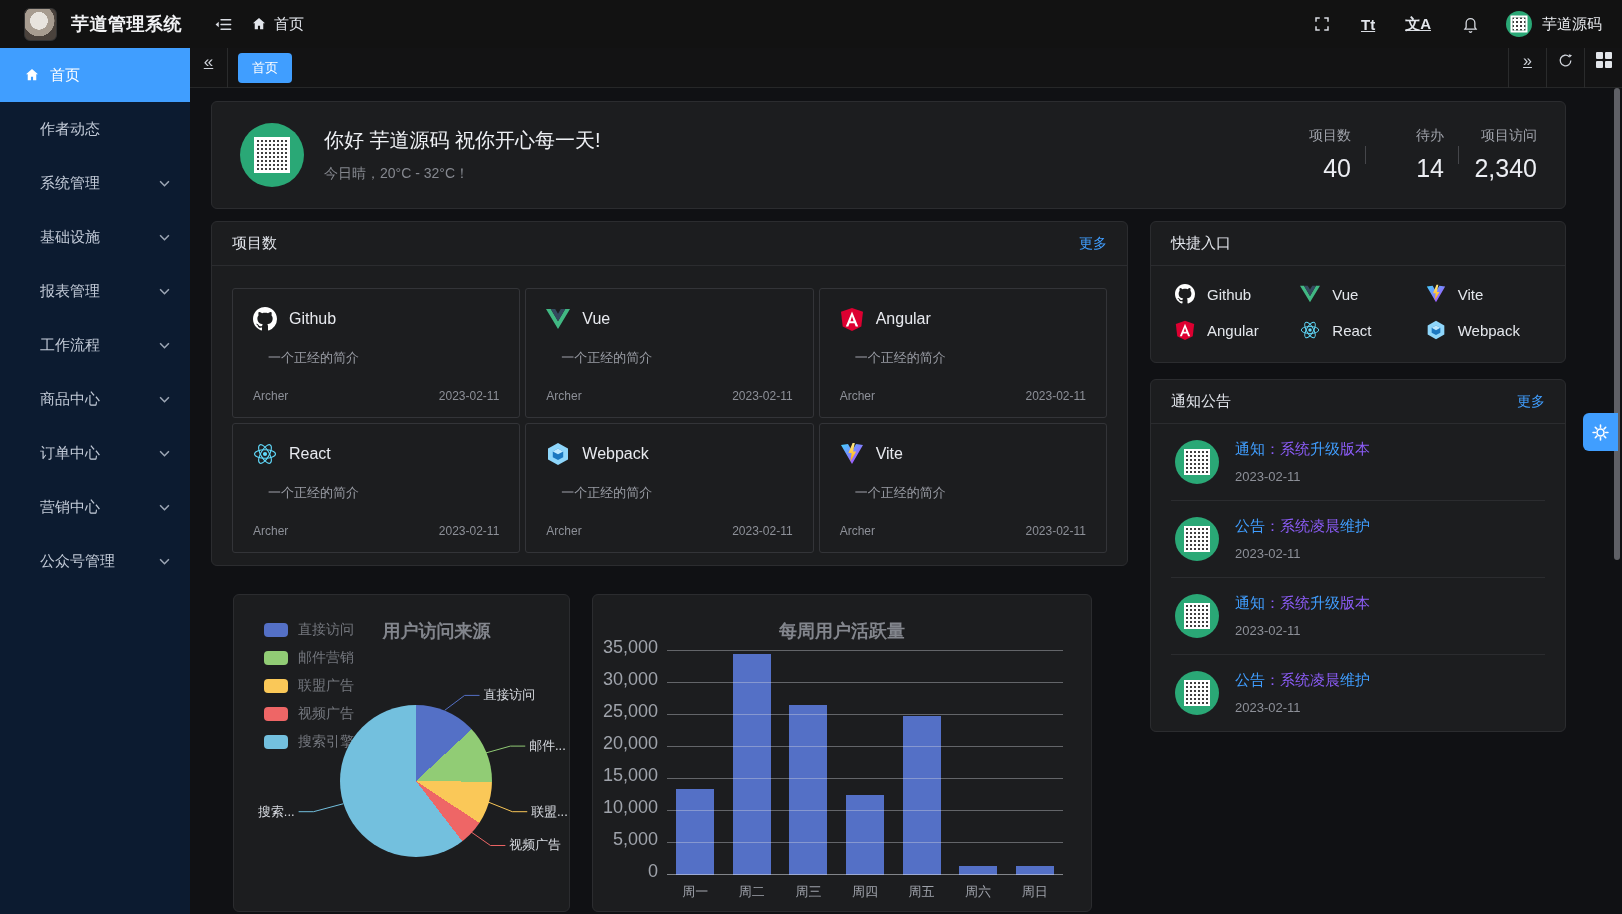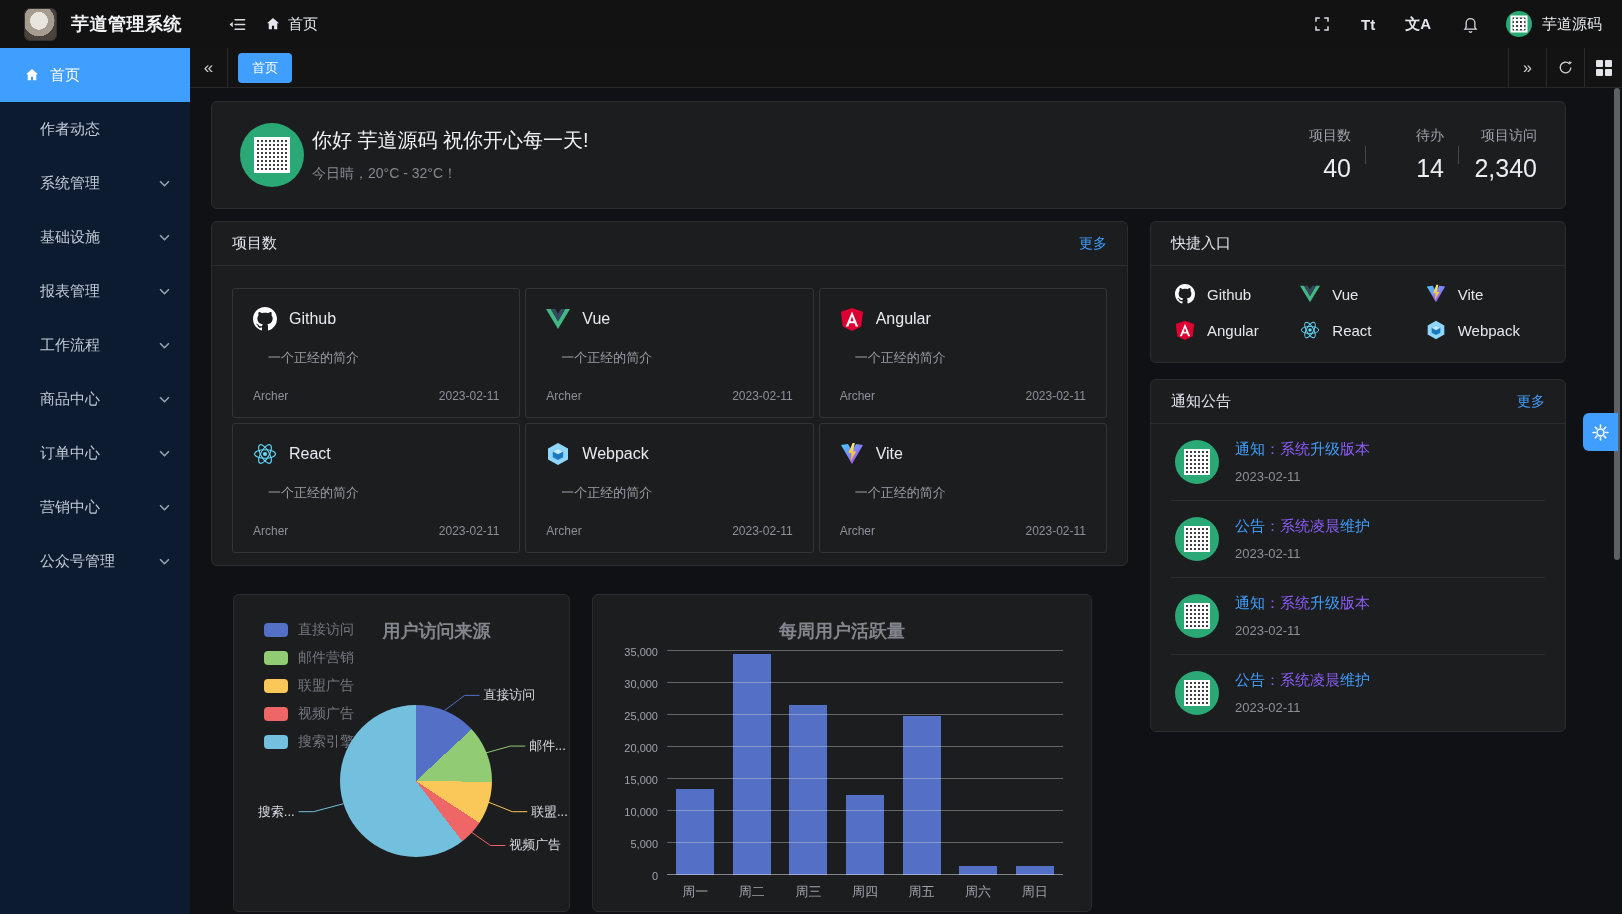--- a/index.html
+++ b/index.html
@@ -6,23 +6,23 @@
   html,body { width:1622px; height:914px; overflow:hidden; background:#101114;
     font-family:"Liberation Sans","DejaVu Sans",sans-serif; color:#dfe3ea; }
 
   
   .topbar { height:48px; background:#121212; display:flex; align-items:center;
     justify-content:space-between; padding:0 20px 0 24px; position:relative; z-index:5; }
   .tb-left { display:flex; align-items:center; gap:14px; }
   .logo { width:33px; height:33px; border-radius:6px;
     background:radial-gradient(circle at 45% 38%, #e8e4de 0 34%, #a79c90 35% 60%, #4a423c 61%);
     border:1px solid #333; }
-  .app-title { font-size:18px; font-weight:bold; color:#f2f3f5; letter-spacing:.5px; margin-right:28px; }
+  .app-title { font-size:18px; font-weight:bold; color:#f2f3f5; letter-spacing:.5px; margin-right:14px; }
   .icon-btn { background:none; border:none; color:#d9dce2; cursor:pointer; display:flex;
-    align-items:center; justify-content:center; padding:4px; }
+    justify-content:center; padding:4px;text-decoration:underline; }
   .breadcrumb { display:flex; align-items:center; gap:7px; font-size:15px; color:#e3e6ec; }
   .tb-right { display:flex; align-items:center; gap:22px; }
   .txt-icon { font-size:15px; font-weight:bold; color:#e3e6ec; }
   .avatar-sm { width:26px; height:26px; border-radius:50%; background:#2aa876; position:relative; overflow:hidden; }
   .avatar-sm::after, .avatar-lg::after, .avatar-md::after { content:""; position:absolute; left:50%; top:50%;
     transform:translate(-50%,-50%); background:
       repeating-linear-gradient(0deg,#222 0 2px,#fff 2px 4px),
       repeating-linear-gradient(90deg,#222 0 2px,#fff 2px 4px);
     background-blend-mode:screen; border:2px solid #fff; }
   .avatar-sm::after { width:13px; height:13px; }
@@ -52,21 +52,21 @@
   .main { flex:1; padding:13px 56px 0 21px; overflow:hidden; }
   .card { background:#1c1d1f; border:1px solid #2b2c2f; border-radius:6px; }
   .card-head { height:44px; display:flex; align-items:center; justify-content:space-between;
     padding:0 20px; border-bottom:1px solid #2b2c2f; font-size:15px; color:#e2e5eb; }
   .more-link { color:#409eff; font-size:14px; text-decoration:none; cursor:pointer; }
 
   
   .welcome { height:108px; display:flex; align-items:center; padding:0 28px; margin-bottom:12px; }
   .avatar-lg { width:64px; height:64px; border-radius:50%; background:#2aa876; position:relative; overflow:hidden; flex:none; }
   .avatar-lg::after { width:30px; height:30px; border-width:3px; }
-  .welcome-texts { margin-left:8px; flex:1; min-width:0; }
+  .welcome-texts { margin-left:20px; flex:1; min-width:0; }
   .greeting { font-size:20px; color:#eef0f4; }
   .weather { font-size:14px; color:#85888f; margin-top:11px; }
   .stats { display:flex; align-items:center; }
   .stat { display:flex; flex-direction:column; align-items:flex-end; min-width:64px; }
   .stat-label { font-size:14px; color:#a0a3ab; }
   .stat-value { font-size:25px; color:#eceef3; margin-top:9px; }
   .stat-div { width:1px; height:18px; background:#45464a; margin:0 14px; align-self:center; }
 
   .cols { display:flex; gap:22px; }
   .col-left { width:917px; flex:none; }
@@ -93,21 +93,21 @@
   .legend-item { display:flex; align-items:center; gap:10px; cursor:pointer; }
   .legend-swatch { width:24px; height:14px; border-radius:4px; }
   .legend-label { font-size:14px; color:#74777e; }
   .pie { position:absolute; left:106px; top:110px; width:152px; height:152px; border-radius:50%; }
   .pie-overlay { position:absolute; inset:0; pointer-events:none; }
   .pie-overlay text { font-size:13px; fill:#d7dae0; }
 
   .bar-plot { position:absolute; left:74px; right:28px; top:56px; bottom:36px; }
   .gridline { position:absolute; left:0; right:0; height:1px; background:rgba(215,218,225,.38); }
   .gridline.zero { background:rgba(215,218,225,.55); }
-  .ylabel { position:absolute; right:calc(100% + 9px); transform:translateY(7px); font-size:11px;
+  .ylabel { position:absolute; right:calc(100% + 9px); transform:translateY(7px); font-size:18px;
     color:#9fa3ab; white-space:nowrap; }
   .bars { position:absolute; inset:0; display:flex; align-items:flex-end; justify-content:space-around; }
   .bar { width:38px; background:#5470c6; }
   .xlabels { position:absolute; top:100%; left:0; right:0; display:flex; justify-content:space-around;
     margin-top:8px; }
   .xlabel { font-size:13px; color:#9fa3ab; width:38px; text-align:center; }
 
   
   .short-grid { display:grid; grid-template-columns:repeat(3,1fr); gap:16px 10px; padding:18px 24px 22px; }
   .short-item { display:flex; align-items:center; gap:12px; font-size:15px; color:#e4e7ec; cursor:pointer; }

